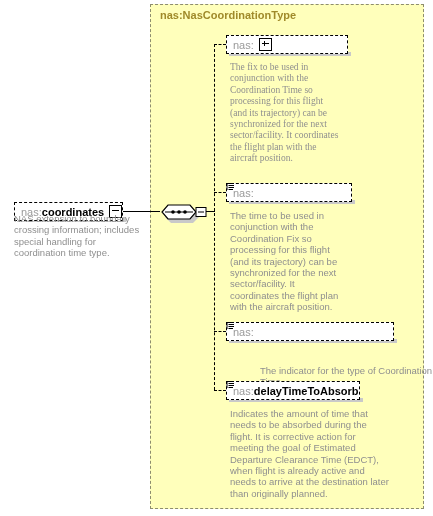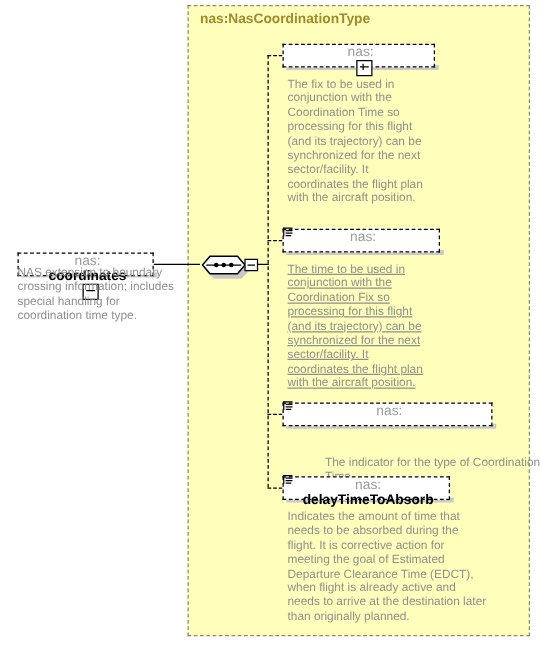--- a/index.html
+++ b/index.html
@@ -41,21 +41,20 @@
   .elem-box {
     position: absolute;
     box-sizing: border-box;
     border: 1px dashed #000000;
     background: #ffffff;
     height: 19px;
     display: flex;
     align-items: center;
     padding: 0 3px 0 6px;
     white-space: nowrap;
-    flex-direction: column;
   }
   .elem-shadow {
     position: absolute;
     background: #c9c9c9;
     z-index: 0;
   }
   .elem-prefix {
     font-size: 11px;
     color: #9a9a9a;
   }
@@ -184,36 +183,36 @@
 
 <div class="hline-dashed" style="left:214px; top:331px; width:12px;"></div>
 
 <div class="hline-dashed" style="left:214px; top:390px; width:12px;"></div>
 
 <div class="elem-shadow" style="left:229px; top:52px; width:122px; height:4px;"></div>
 <div class="elem-box" style="left:226px; top:35px; width:122px;">
   <span class="elem-prefix">nas:</span>
   <span class="expander plus"></span>
 </div>
-<div class="doc" style="left:230px; top:62px; width:110px;">The fix to be used in conjunction with the Coordination Time so processing for this flight (and its trajectory) can be synchronized for the next sector/facility.  It coordinates the flight plan with the aircraft position.</div>
+<div class="doc" style="left:230px; top:62px; width:110px;font-family:Liberation Serif, serif;">The fix to be used in conjunction with the Coordination Time so processing for this flight (and its trajectory) can be synchronized for the next sector/facility.  It coordinates the flight plan with the aircraft position.</div>
 
 <div class="elem-shadow" style="left:229px; top:200px; width:126px; height:4px;"></div>
 <div class="elem-box" style="left:226px; top:183px; width:126px;">
   <span class="ann-icon">
     <svg width="9" height="9" viewBox="0 0 9 9" xmlns="http://www.w3.org/2000/svg">
       <line x1="1" y1="1" x2="1" y2="8" stroke="#000" stroke-width="1"></line>
       <line x1="1" y1="1.5" x2="8" y2="1.5" stroke="#000" stroke-width="1"></line>
       <line x1="2.5" y1="3.5" x2="8" y2="3.5" stroke="#000" stroke-width="1"></line>
       <line x1="2.5" y1="5.5" x2="8" y2="5.5" stroke="#000" stroke-width="1"></line>
       <line x1="2.5" y1="7.5" x2="7" y2="7.5" stroke="#000" stroke-width="1"></line>
     </svg>
   </span>
   <span class="elem-prefix">nas:</span>
 </div>
-<div class="doc" style="left:230px; top:210px; width:116px;text-decoration:underline;">The time to be used in conjunction with the Coordination Fix so processing for this flight (and its trajectory) can be synchronized for the next sector/facility.  It  coordinates  the flight plan with the aircraft position.</div>
+<div class="doc" style="left:230px; top:210px; width:116px;">The time to be used in conjunction with the Coordination Fix so processing for this flight (and its trajectory) can be synchronized for the next sector/facility.  It  coordinates  the flight plan with the aircraft position.</div>
 
 <div class="elem-shadow" style="left:229px; top:339px; width:168px; height:4px;"></div>
 <div class="elem-box" style="left:226px; top:322px; width:168px;">
   <span class="ann-icon">
     <svg width="9" height="9" viewBox="0 0 9 9" xmlns="http://www.w3.org/2000/svg">
       <line x1="1" y1="1" x2="1" y2="8" stroke="#000" stroke-width="1"></line>
       <line x1="1" y1="1.5" x2="8" y2="1.5" stroke="#000" stroke-width="1"></line>
       <line x1="2.5" y1="3.5" x2="8" y2="3.5" stroke="#000" stroke-width="1"></line>
       <line x1="2.5" y1="5.5" x2="8" y2="5.5" stroke="#000" stroke-width="1"></line>
       <line x1="2.5" y1="7.5" x2="7" y2="7.5" stroke="#000" stroke-width="1"></line>

